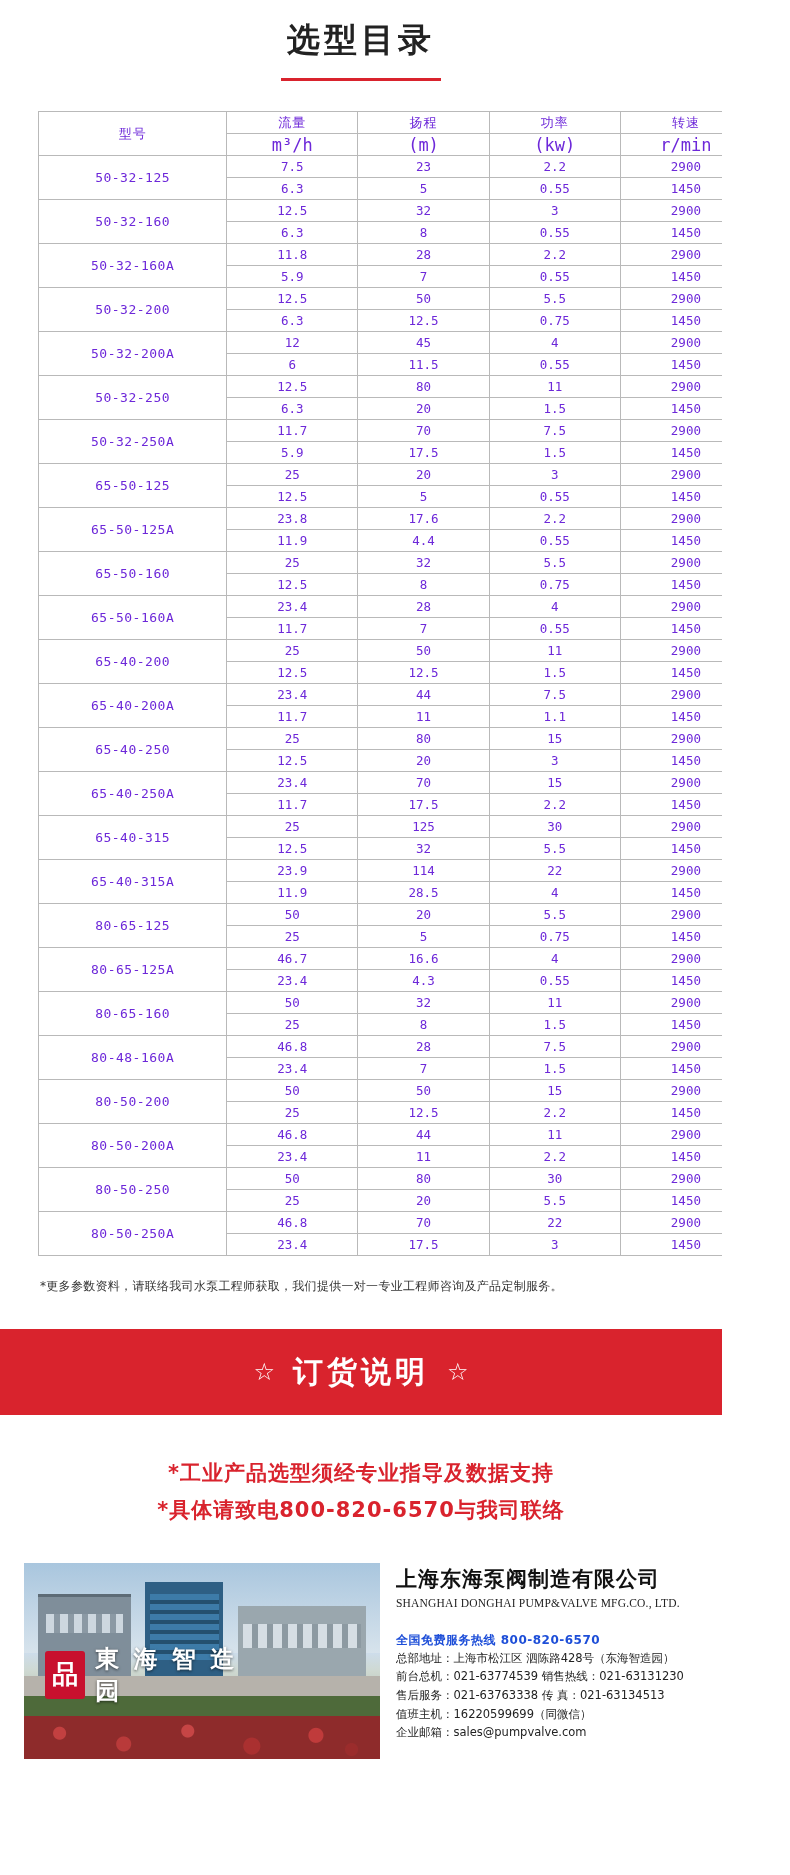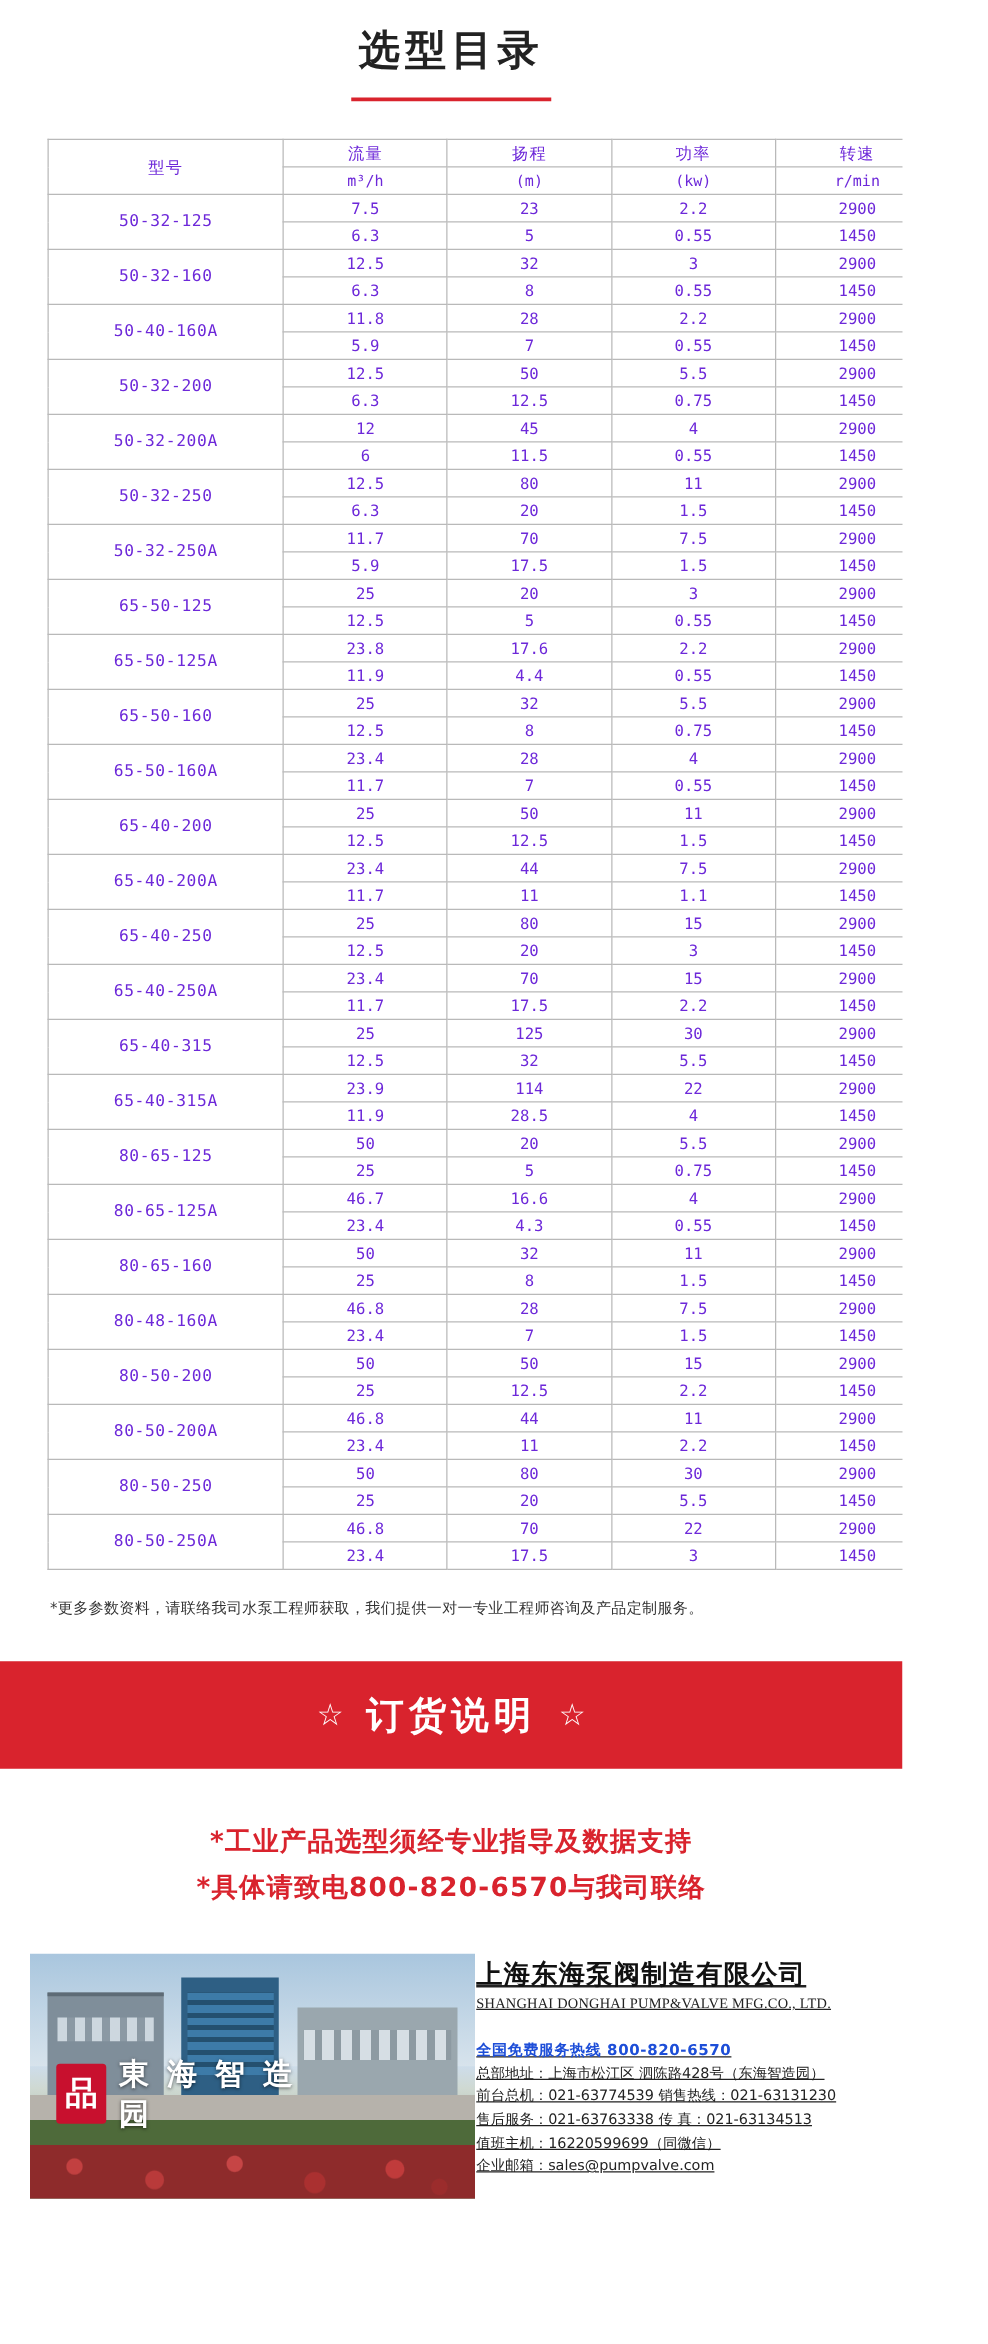--- a/index.html
+++ b/index.html
@@ -54,21 +54,21 @@
     height: 21px;
     font-weight: normal;
   }
   table.spec thead td {
     font-family: "DejaVu Sans", sans-serif;
     font-size: 13px;
     letter-spacing: 1px;
   }
   table.spec thead td.unit {
     font-family: "DejaVu Sans Mono", monospace;
-    font-size: 12px;
+    font-size: 17px;
     letter-spacing: 0;
   }
   td.model {
     font-family: "DejaVu Sans Mono", monospace;
     font-size: 13px;
     letter-spacing: 0.5px;
   }
   col.c-model { width: 188px; }
   col.c-v { width: 131px; }
   
@@ -187,24 +187,23 @@
   .photo .sign .sign-txt {
     margin-left: 10px;
     font-family: "DejaVu Sans", sans-serif;
     font-weight: bold;
     font-size: 24px;
     color: #ffffff;
     letter-spacing: 3px;
     text-shadow: 0 1px 3px rgba(0,0,0,0.6);
   }
   .contact {
-    padding-left: 1px;
+    padding-left: 16px;
     padding-top: 2px;
     flex: 1;
-    text-decoration: underline;
   }
   .contact .cn-name {
     font-family: "DejaVu Sans", sans-serif;
     font-size: 21px;
     font-weight: bold;
     color: #111;
     letter-spacing: 1px;
   }
   .contact .en-name {
     font-family: "Liberation Serif", serif;
@@ -284,21 +283,21 @@
             <td>3</td>
             <td>2900</td>
           </tr>
           <tr>
             <td>6.3</td>
             <td>8</td>
             <td>0.55</td>
             <td>1450</td>
           </tr>
           <tr>
-            <td class="model" rowspan="2">50-40-160A</td>
+            <td class="model" rowspan="2">50-32-160A</td>
             <td>11.8</td>
             <td>28</td>
             <td>2.2</td>
             <td>2900</td>
           </tr>
           <tr>
             <td>5.9</td>
             <td>7</td>
             <td>0.55</td>
             <td>1450</td>

